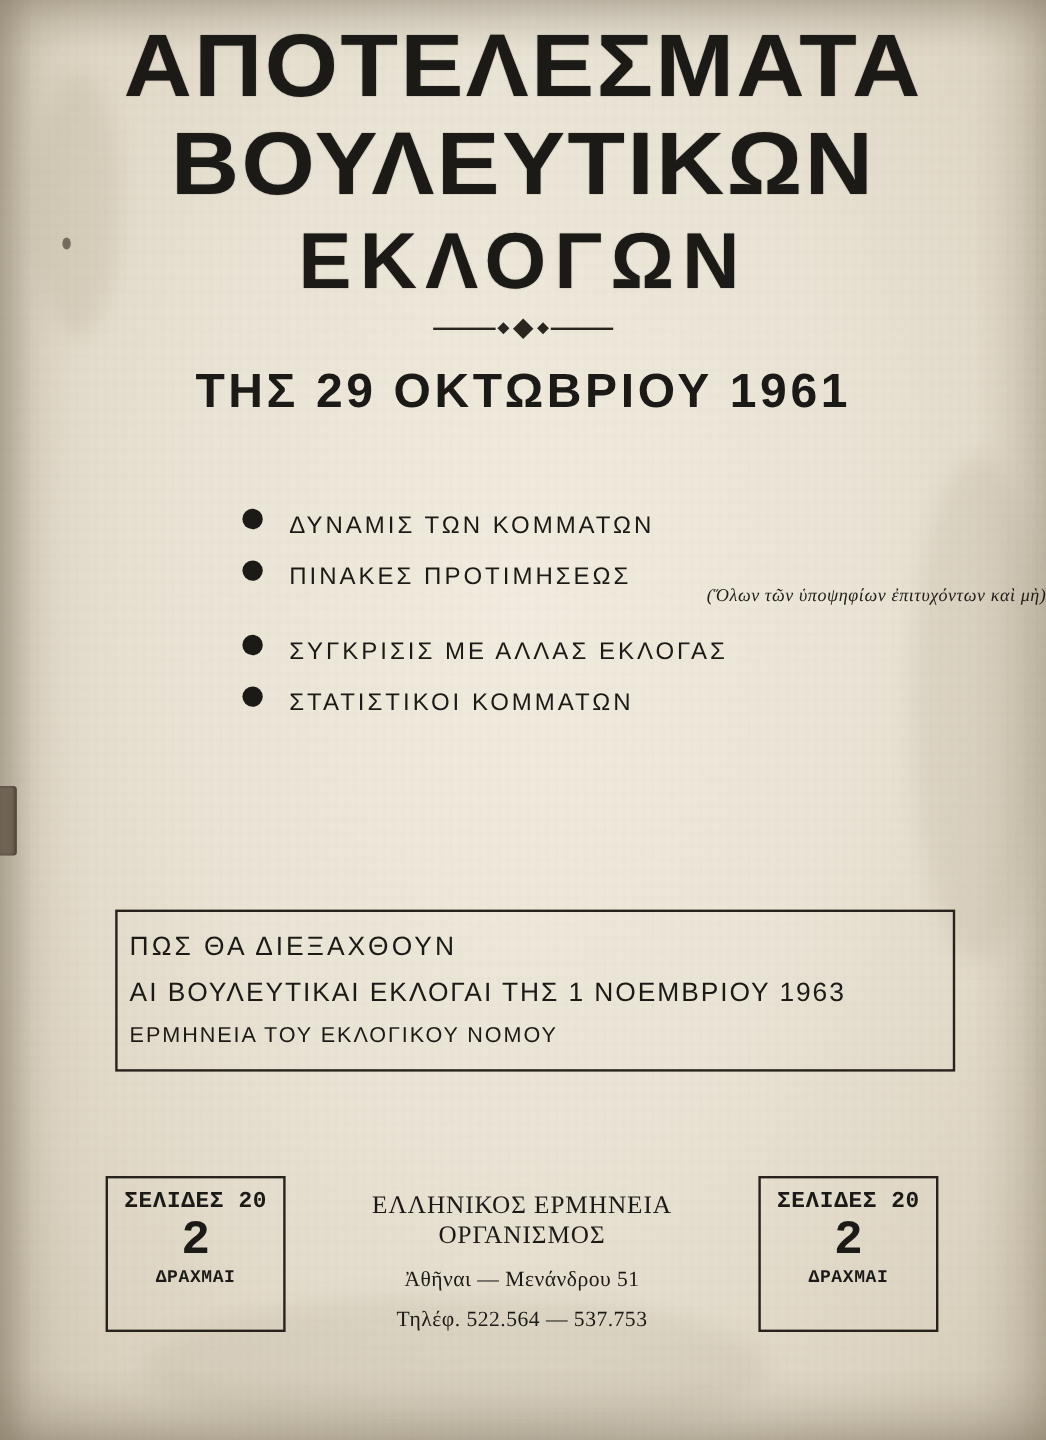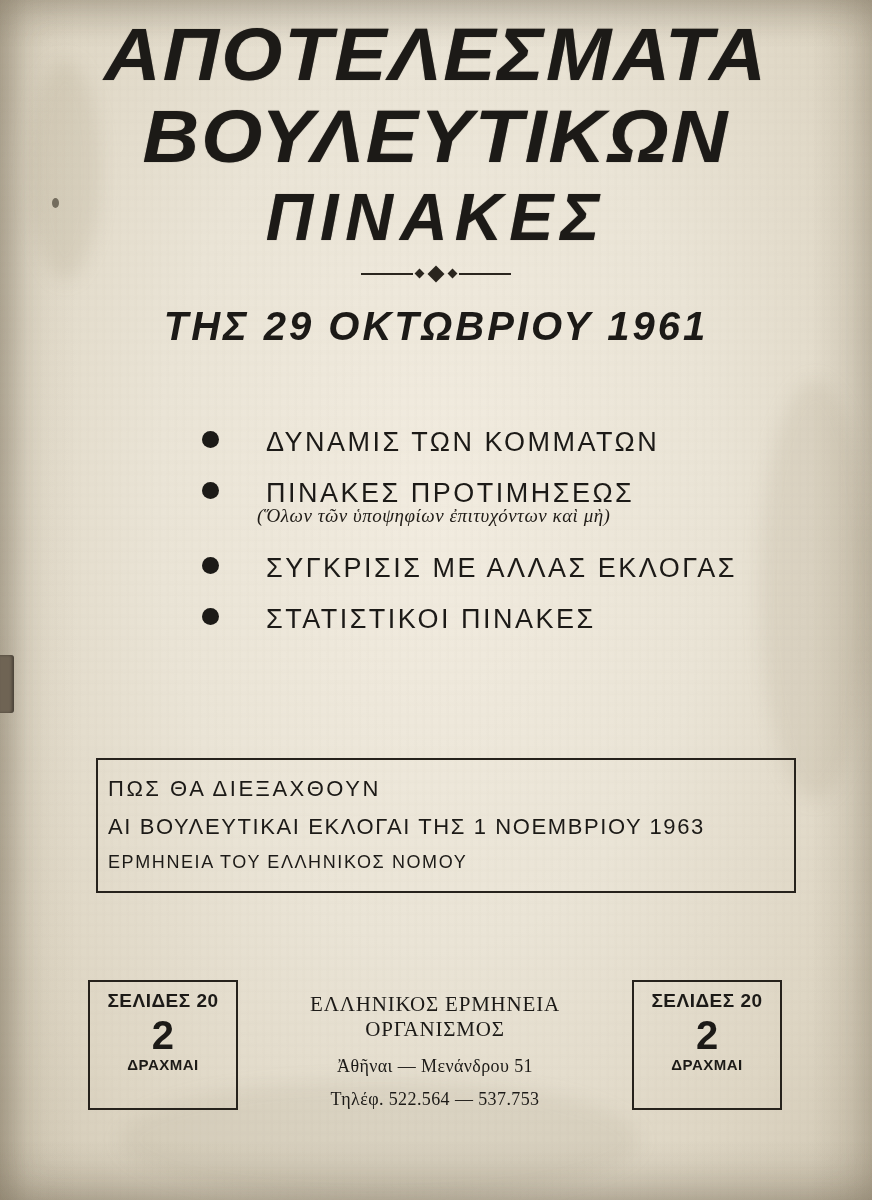--- a/index.html
+++ b/index.html
@@ -49,21 +49,20 @@
   .content {
     position: relative;
     z-index: 3;
     width: 872px;
     height: 1200px;
   }
 
   .title-block {
     text-align: center;
     padding-top: 18px;
-    font-style: italic;
   }
   .title-line {
     font-weight: bold;
     color: #1c1a17;
     letter-spacing: 2px;
     line-height: 1.0;
     text-shadow: 0 0 1px rgba(40,35,28,0.55);
   }
   .t1 { font-size: 74px; transform: scaleX(1.06); }
   .t2 { font-size: 74px; margin-top: 8px; transform: scaleX(1.06); }
@@ -120,33 +119,33 @@
     width: 17px;
     height: 17px;
     border-radius: 50%;
     background: #1c1a17;
     flex: 0 0 auto;
     margin-right: 22px;
     position: relative;
     top: -3px;
   }
   .bullet-text {
-    font-size: 27px;
+    font-size: 20px;
     letter-spacing: 2.5px;
     color: #1c1a17;
     font-weight: normal;
-    margin-left: 25px;
   }
   .bullet-note {
     margin: -10px 0 16px 55px;
     font-family: "Liberation Serif", serif;
     font-style: italic;
-    font-size: 19px;
+    font-size: 15px;
     letter-spacing: 0.5px;
     color: #1f1b16;
+    text-align: right;
   }
   .bullet-row.tight { margin-bottom: 6px; }
   .bullet-row.wide-gap { margin-top: 26px; }
 
   .notice-box {
     position: absolute;
     left: 96px;
     top: 758px;
     width: 676px;
     border: 2px solid #26221c;
@@ -177,21 +176,21 @@
     width: 694px;
     display: flex;
     align-items: stretch;
     justify-content: space-between;
   }
   .price-box {
     width: 146px;
     border: 2px solid #26221c;
     text-align: center;
     padding: 8px 0 6px;
-    font-family: Liberation Sans, sans-serif;
+    font-family: Liberation Mono, monospace;
   }
   .price-top {
     font-size: 19px;
     font-weight: bold;
     letter-spacing: 0.5px;
     color: #1c1a17;
   }
   .price-num {
     font-size: 40px;
     font-weight: bold;
@@ -258,21 +257,21 @@
   <div class="blotch" style="left:120px; top:1080px; width:520px; height:120px; background:rgba(150,138,112,0.12);"></div>
 
   <div class="clip-left"></div>
   <div class="speck" style="left:52px; top:198px; width:7px; height:10px;"></div>
 
   <div class="content">
 
     <div class="title-block">
       <div class="title-line t1">ΑΠΟΤΕΛΕΣΜΑΤΑ</div>
       <div class="title-line t2">ΒΟΥΛΕΥΤΙΚΩΝ</div>
-      <div class="title-line t3">ΠΙΝΑΚΕΣ</div>
+      <div class="title-line t3">ΕΚΛΟΓΩΝ</div>
 
       <div class="ornament">
         <span class="bar l"></span>
         <span class="bar r"></span>
         <span class="dia"></span>
         <span class="dia small s1"></span>
         <span class="dia small s2"></span>
       </div>
 
       <div class="subtitle">ΤΗΣ 29 ΟΚΤΩΒΡΙΟΥ 1961</div>
@@ -291,29 +290,29 @@
       </div>
       <div class="bullet-note">(Ὅλων τῶν ὑποψηφίων ἐπιτυχόντων καὶ μὴ)</div>
 
       <div class="bullet-row wide-gap">
         <span class="bullet-dot"></span>
         <span class="bullet-text">ΣΥΓΚΡΙΣΙΣ  ΜΕ  ΑΛΛΑΣ  ΕΚΛΟΓΑΣ</span>
       </div>
 
       <div class="bullet-row">
         <span class="bullet-dot"></span>
-        <span class="bullet-text">ΣΤΑΤΙΣΤΙΚΟΙ ΠΙΝΑΚΕΣ</span>
+        <span class="bullet-text">ΣΤΑΤΙΣΤΙΚΟΙ ΚΟΜΜΑΤΩΝ</span>
       </div>
 
     </div>
 
     <div class="notice-box">
       <div class="notice-l1">ΠΩΣ ΘΑ ΔΙΕΞΑΧΘΟΥΝ</div>
       <div class="notice-l2">ΑΙ ΒΟΥΛΕΥΤΙΚΑΙ ΕΚΛΟΓΑΙ ΤΗΣ 1 ΝΟΕΜΒΡΙΟΥ 1963</div>
-      <div class="notice-l3">ΕΡΜΗΝΕΙΑ ΤΟΥ ΕΛΛΗΝΙΚΟΣ ΝΟΜΟΥ</div>
+      <div class="notice-l3">ΕΡΜΗΝΕΙΑ ΤΟΥ ΕΚΛΟΓΙΚΟΥ ΝΟΜΟΥ</div>
     </div>
 
     <div class="footer">
 
       <div class="price-box">
         <div class="price-top">ΣΕΛΙΔΕΣ 20</div>
         <div class="price-num">2</div>
         <div class="price-bottom">ΔΡΑΧΜΑΙ</div>
       </div>
 

